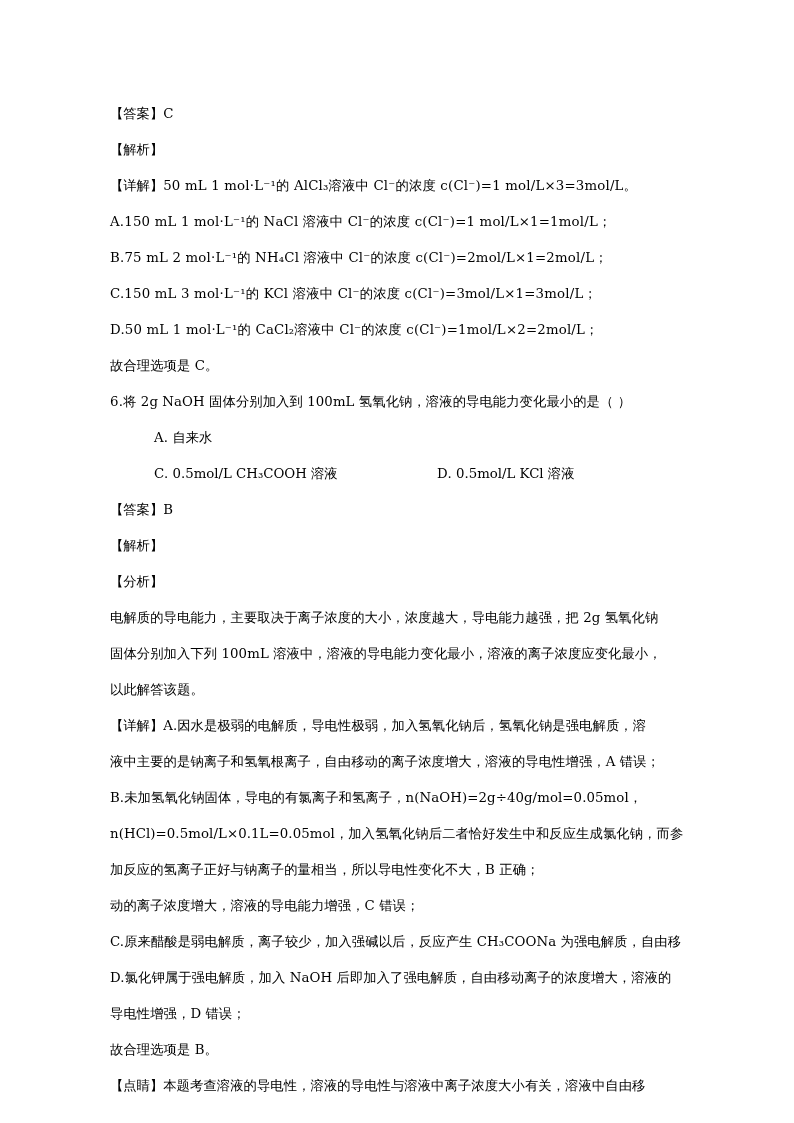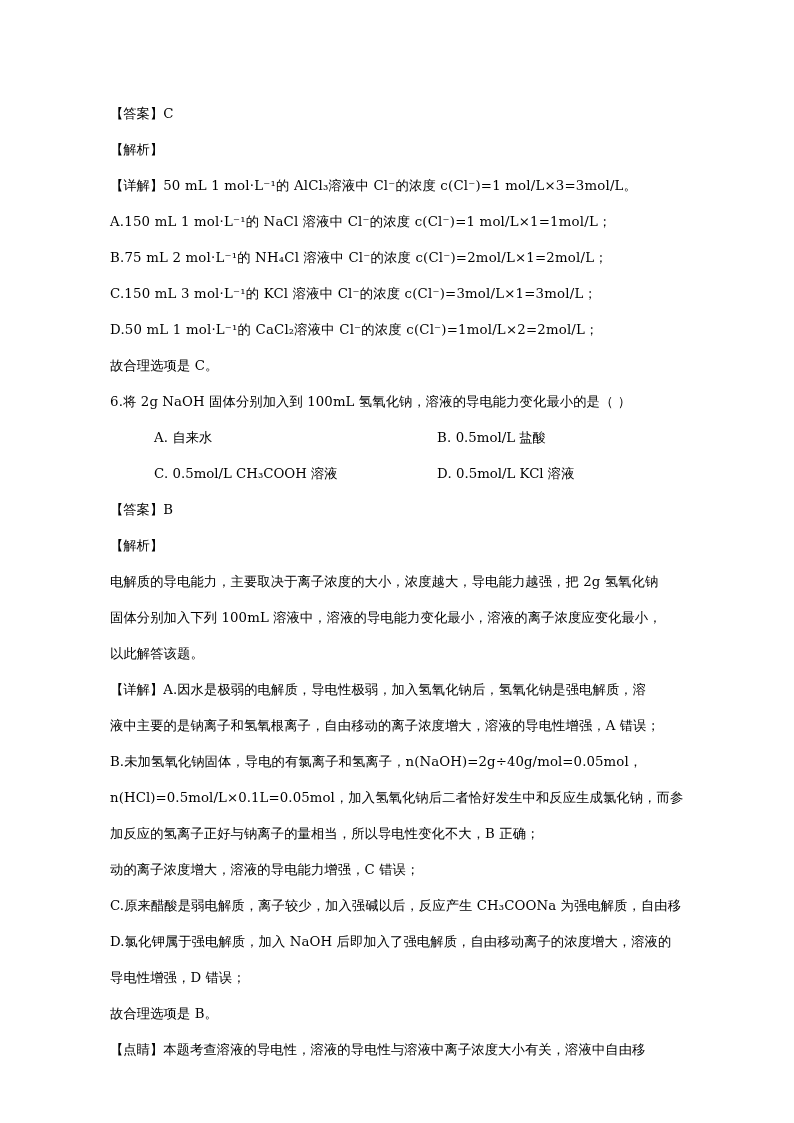--- a/index.html
+++ b/index.html
@@ -112,24 +112,20 @@
 
     <div class="line q-line">
       <span class="m">6.</span><span>将 2g NaOH 固体分别加入到 100mL 氢氧化钠，溶液的导电能力变化最小的是（   ）</span>
     </div>
 
     <div class="opt-row">
       <span class="opt-left">
         <span class="m">A.</span>
         <span>自来水</span>
       </span>
-      <span class="opt-right">
-        <span class="m">B.</span>
-        <span>0.5mol/L 盐酸</span>
-      </span>
     </div>
 
     <div class="opt-row">
       <span class="opt-left">
         <span class="m">C.</span>
         <span>0.5mol/L CH₃COOH 溶液</span>
       </span>
       <span class="opt-right">
         <span class="m">D.</span>
         <span>0.5mol/L KCl 溶液</span>
@@ -137,20 +133,23 @@
     </div>
 
     <div class="line">
       <span class="tag">【答案】</span><span class="m">B</span>
     </div>
 
     <div class="line">
       <span class="tag">【解析】</span>
     </div>
 
+    <div class="line">
+      <span class="tag">【分析】</span>
+    </div>
 
     <div class="line">
       <span>电解质的导电能力，主要取决于离子浓度的大小，浓度越大，导电能力越强，把 2g 氢氧化钠</span>
     </div>
     <div class="line">
       <span>固体分别加入下列 100mL 溶液中，溶液的导电能力变化最小，溶液的离子浓度应变化最小，</span>
     </div>
     <div class="line">
       <span>以此解答该题。</span>
     </div>

